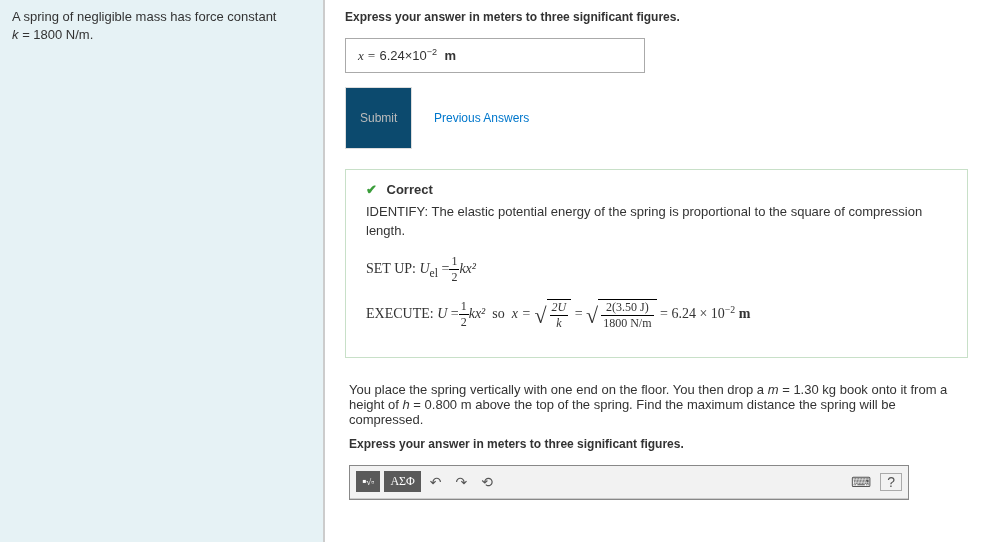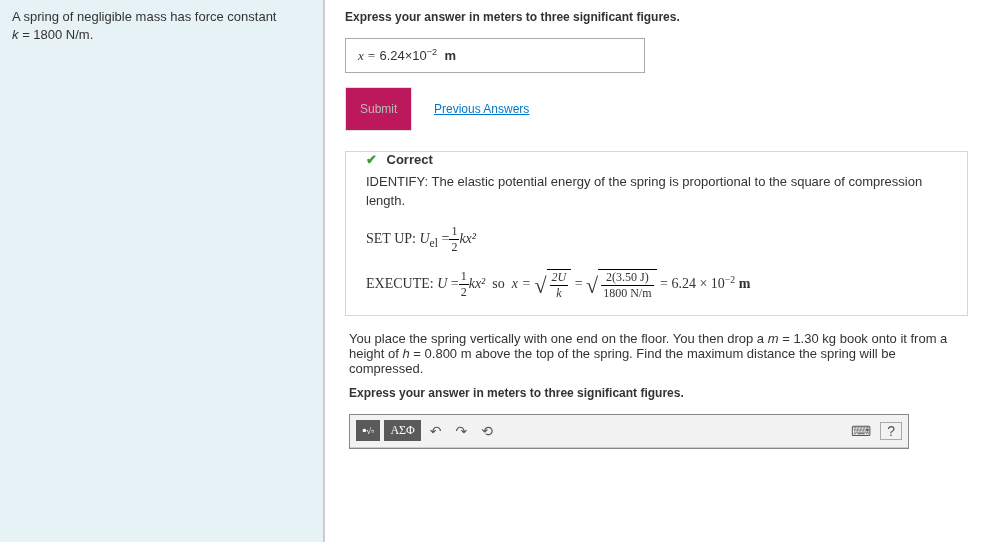--- a/index.html
+++ b/index.html
@@ -6,23 +6,23 @@
 body { font-family: Arial, sans-serif; font-size: 13px; color: #333; background: #fff; }
 .container { display: flex; width: 988px; border-radius: 15px; }
 .left-panel { width: 325px; padding: 8px 12px; background: #e6f2f5; border-right: 2px solid #ccc; height: 542px; }
 .left-panel .given { font-size: 13px; line-height: 1.4; }
 .right-panel { flex: 1; padding: 10px 20px; overflow: hidden; height: 542px; }
 .question-text { margin: 14px 0 10px; font-size: 13px; }
 .instruction { font-weight: bold; margin-bottom: 14px; font-size: 12px; }
 .answer-box { border: 1px solid #aaa; padding: 8px 12px; display: inline-block; min-width: 300px; margin-bottom: 14px; }
 .answer-box .eq { font-style: italic; font-family: 'Times New Roman', serif; }
 .btn-row { margin-bottom: 20px; }
-.btn-submit { background: #be185d; border: 1px solid #ddd; color: #bbb; padding: 14px 14px; font-size: 12px; cursor: default; }
-.link-prev { color: #0077cc; text-decoration: underline; font-size: 12px; margin-left: 18px; cursor: pointer; }
-.feedback-box { border: 1px solid #c8e0c8; background: #fff; padding: 0 20px; margin-bottom: 15px; }
+.btn-submit { background: #0c4a6e; border: 1px solid #ddd; color: #bbb; padding: 23px 14px; font-size: 12px; cursor: default; }
+.link-prev { color: #0077cc; font-size: 12px; margin-left: 18px; cursor: pointer; }
+.feedback-box { border: 1px solid #c8e0c8; background: #fff; padding: 12px 20px; margin-bottom: 24px; }
 .feedback-head { font-weight: bold; margin-bottom: 6px; }
 .feedback-head .check { color: #3a9d3a; margin-right: 6px; }
 .feedback-text { font-size: 13px; margin-bottom: 14px; line-height: 1.4; }
 .math-line { font-family: 'Times New Roman', serif; font-size: 14px; margin-bottom: 14px; }
 .frac { display: inline-block; text-align: center; vertical-align: middle; font-size: 12px; }
 .frac .num { display: block; border-bottom: 1px solid #000; padding: 0 2px; }
 .frac .den { display: block; padding: 0 2px; }
 .sqrt { display: inline-block; vertical-align: middle; }
 .sqrt .surd { font-size: 22px; vertical-align: middle; }
 .sqrt .rad { display: inline-block; border-top: 1px solid #000; padding: 0 3px; }

